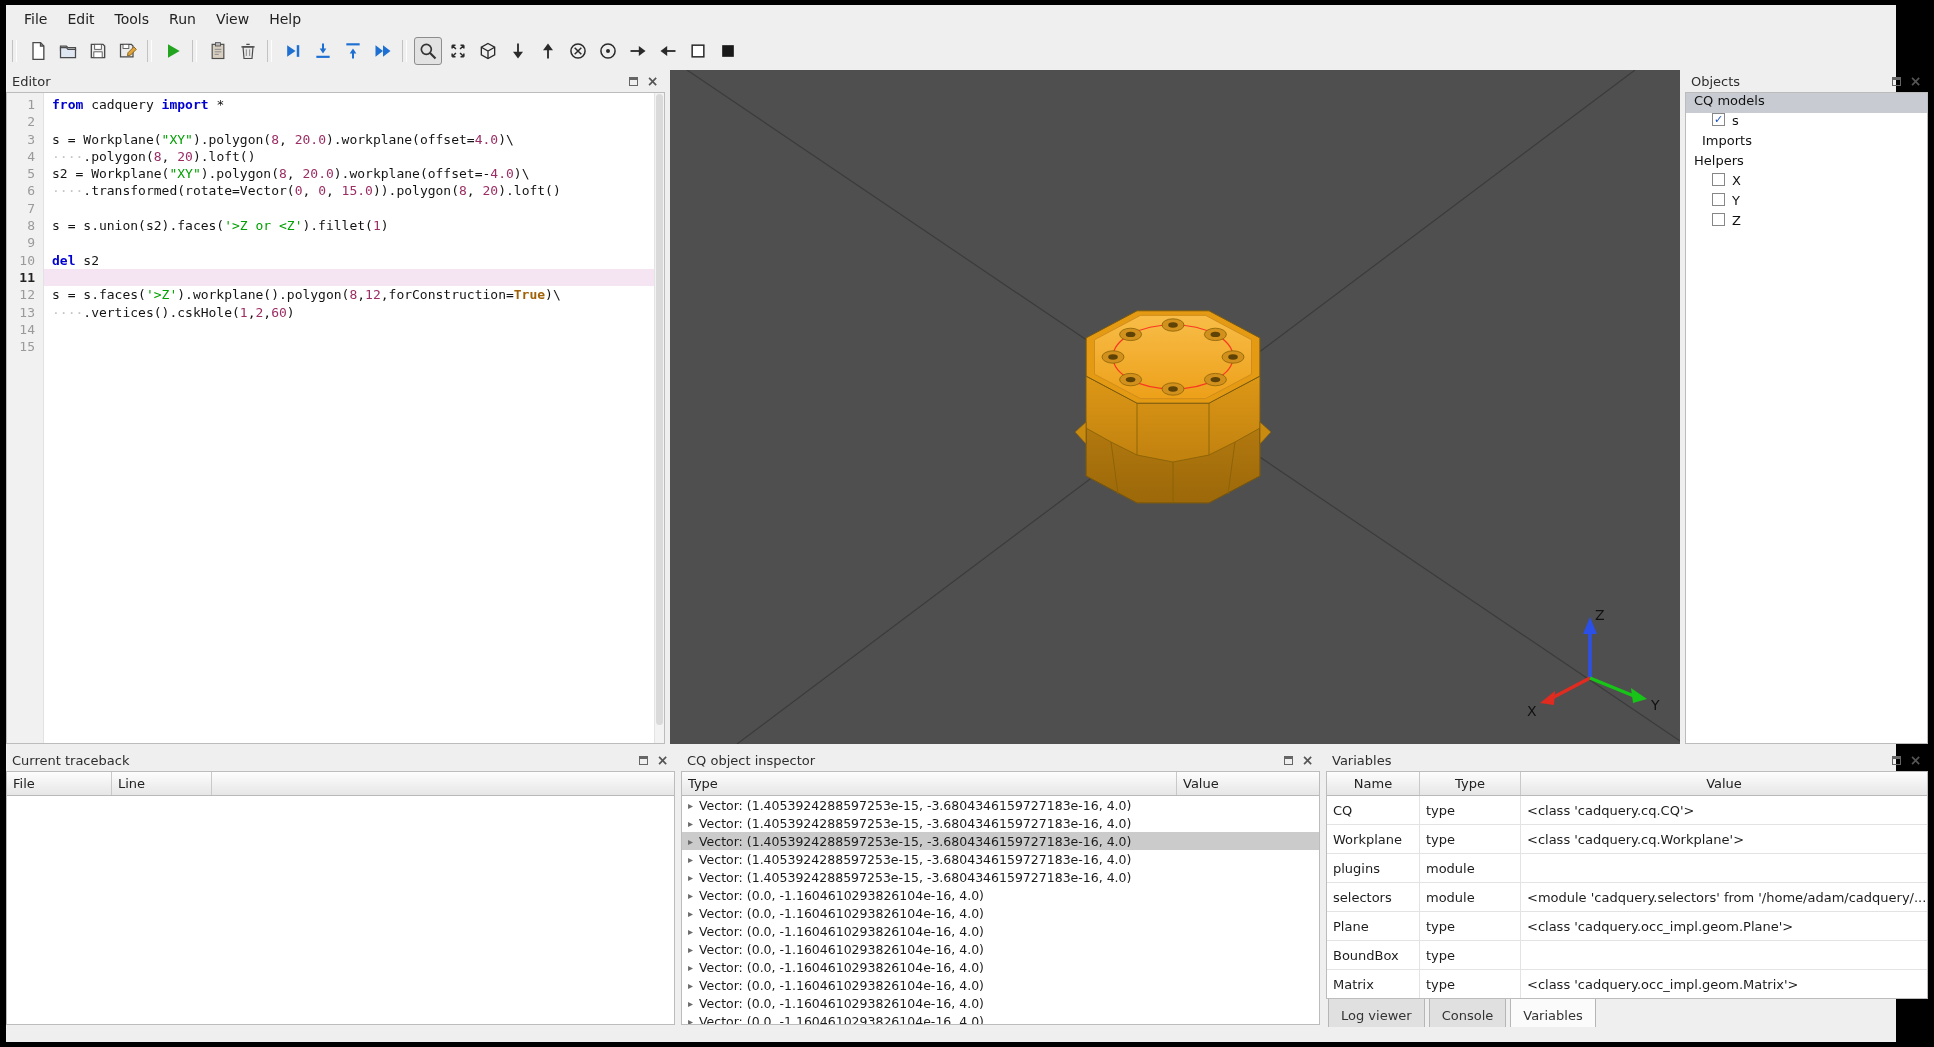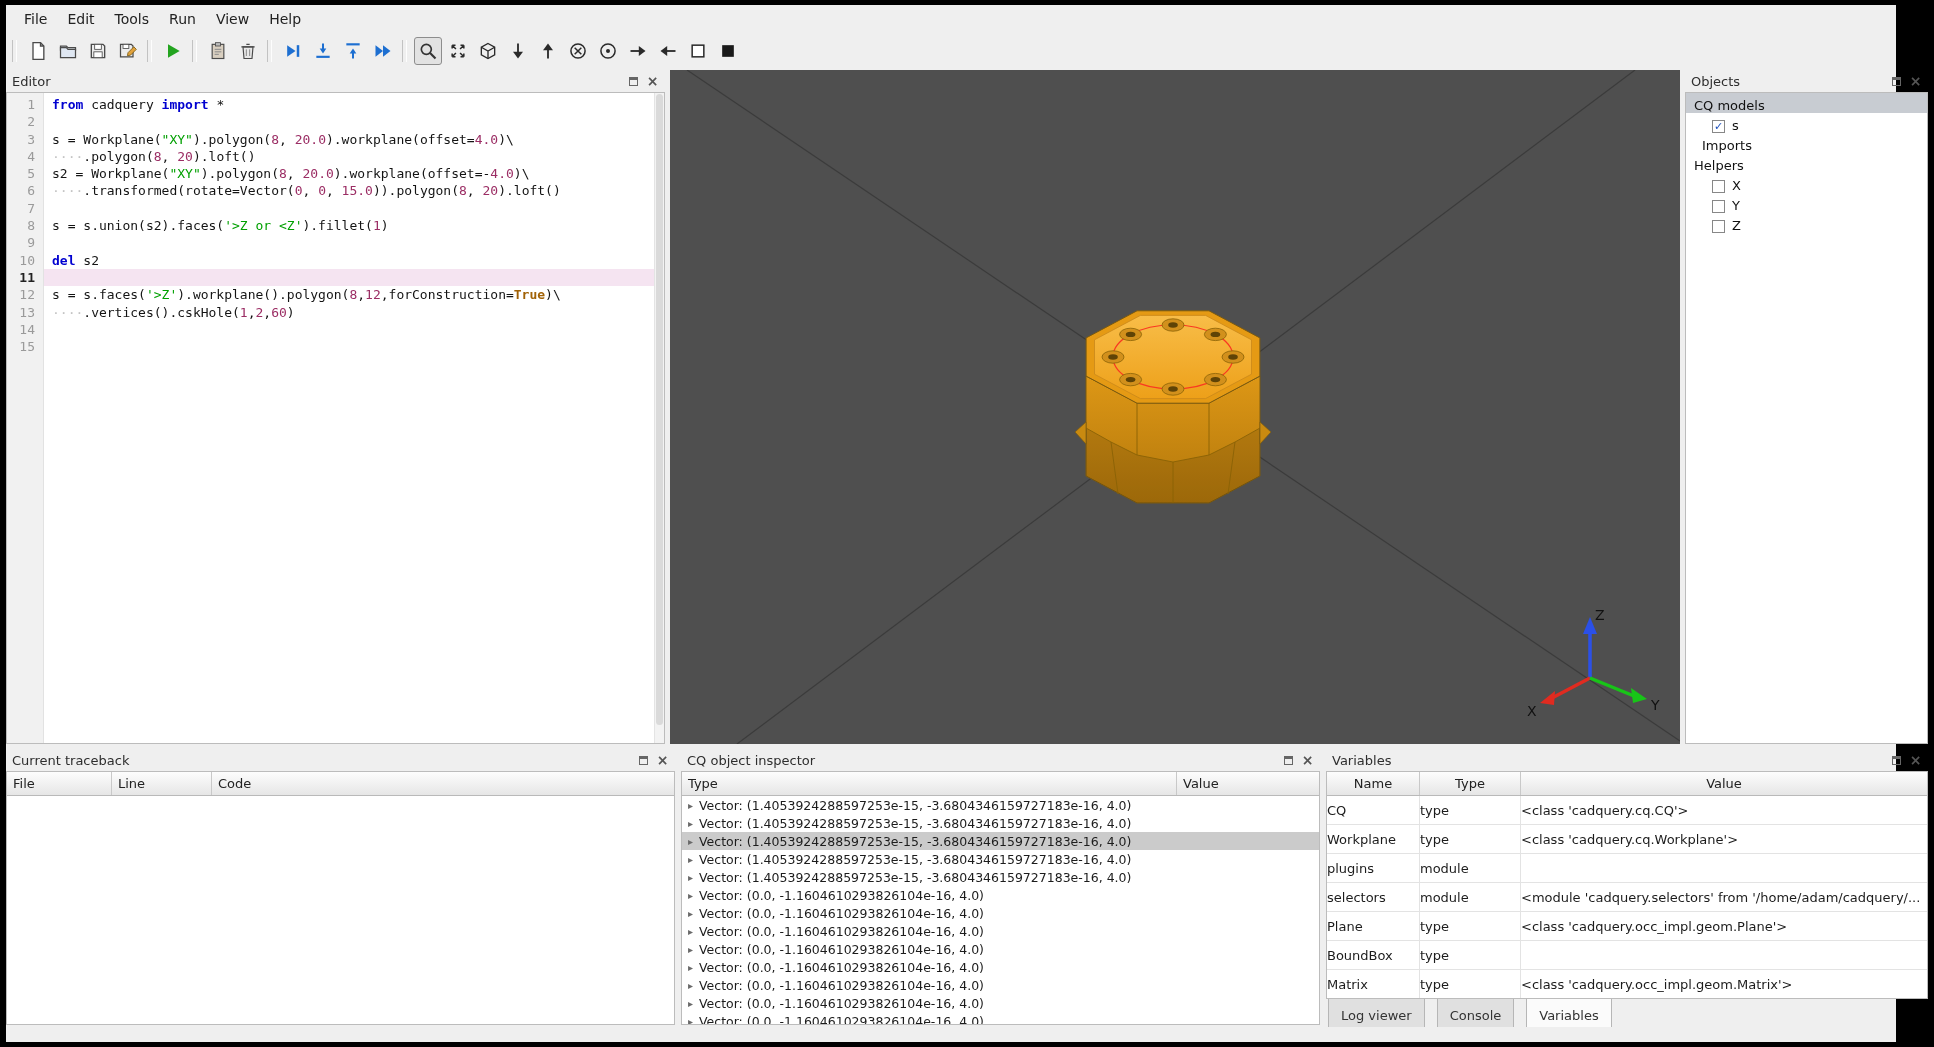--- a/index.html
+++ b/index.html
@@ -47,45 +47,45 @@
 .ct{flex:1;padding-left:8px;white-space:pre}
 .cl.cur .ct{background:#f5e4f1}
 .tk-pl{color:#141414}
 .tk-kw{color:#0000d0;font-weight:bold}
 .tk-str{color:#00a000}
 .tk-num{color:#9b2d64}
 .tk-bool{color:#a16207;font-weight:bold}
 .tk-ws{color:#c4c4c4}
 
 
-.trow{height:20px;display:flex;align-items:flex-end;font-size:13px;color:#111}
+.trow{height:20px;display:flex;align-items:flex-start;font-size:13px;color:#111}
 .trow.sel{background:#c8ccd2}
 .cb{width:13px;height:13px;border:1px solid #878787;background:#fff;margin-right:7px;font-size:11px;line-height:11px;text-align:center;color:#1d4fbb;font-weight:bold;flex:none}
 
 
 .hdr{height:24px;display:flex;background:linear-gradient(#fdfdfd,#e6e6e6);border-bottom:1px solid #b9b9b9;flex:none}
 .hcell{height:100%;display:flex;align-items:center;padding-left:6px;border-right:1px solid #c9c9c9;font-size:13px;color:#222;overflow:hidden}
 .tb-c0{width:105px}.tb-c1{width:100px}.tb-c2{flex:1;border-right:none}
 .in-c0{width:495px}.in-c1{flex:1;border-right:none}
 .va-c0{width:93px}.va-c1{width:101px}.va-c2{flex:1;border-right:none}
 .va-h{justify-content:center;padding-left:0}
 
 
 .irow{height:18px;display:flex;align-items:center;font-size:12.5px;white-space:nowrap}
 .irow.sel{background:#cbcbcb}
 .tri{width:17px;text-align:center;color:#6a6a6a;font-size:10px;flex:none}
 
 
 .vrow{height:29px;display:flex;border-bottom:1px solid #e3e3e3}
-.vcell{display:flex;align-items:center;border-right:1px solid #e3e3e3;white-space:nowrap;overflow:hidden;font-size:13px}
+.vcell{display:flex;align-items:center;padding-left:6px;border-right:1px solid #e3e3e3;white-space:nowrap;overflow:hidden;font-size:13px}
 .vrow .va-c2{border-right:none}
 
 
 .tabsrow{height:26px;display:flex;align-items:flex-start;padding-left:2px;flex:none}
-.tab{height:22px;display:flex;align-items:center;padding:16px 12px;border:1px solid #b6b6b6;border-top:none;background:#e0e0e0;margin-right:12px;border-radius:0 0 3px 3px;font-size:13px;color:#333}
+.tab{height:22px;display:flex;align-items:center;padding:16px 12px;border:1px solid #b6b6b6;border-top:none;background:#e0e0e0;margin-right:4px;border-radius:0 0 3px 3px;font-size:13px;color:#333}
 .tab.active{height:25px;background:#fbfbfb}
 </style>
 </head>
 <body>
 
 <div class="app">
 
   <div class="menubar">
       <span class="menu-item">File</span>
       <span class="menu-item">Edit</span>
@@ -455,21 +455,20 @@
           <span class="float-glyph"></span>
         </span>
       <span class="pbtn">
           <span class="close-glyph">×</span>
         </span>
     </div>
     <div class="pbody">
       <div class="hdr">
           <span class="hcell tb-c0">File</span>
           <span class="hcell tb-c1">Line</span>
-          <span class="hcell tb-c2">Code</span>
         </div>
     </div>
   </div>
 
   <div class="panel" id="inspector-panel">
     <div class="ptitle">
       <span>CQ object inspector</span>
       <span class="sp"></span>
       <span class="pbtn">
           <span class="float-glyph"></span>

